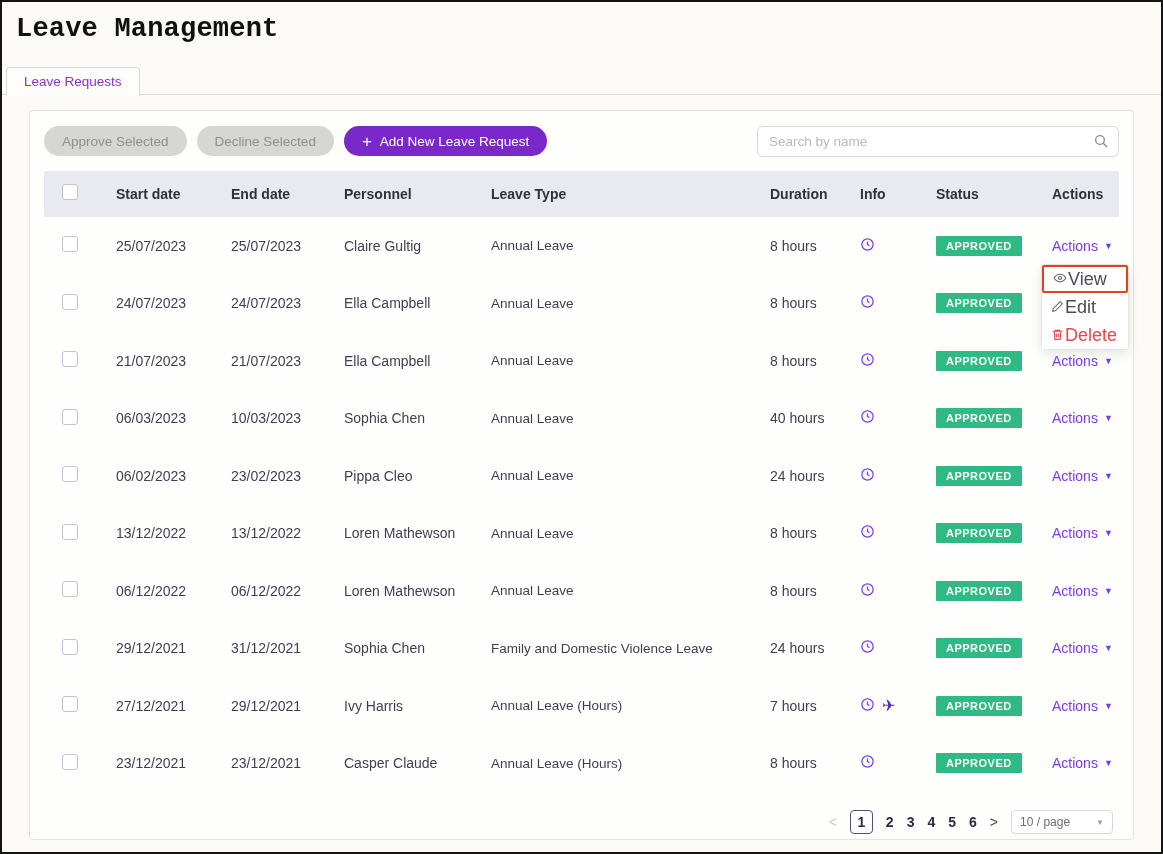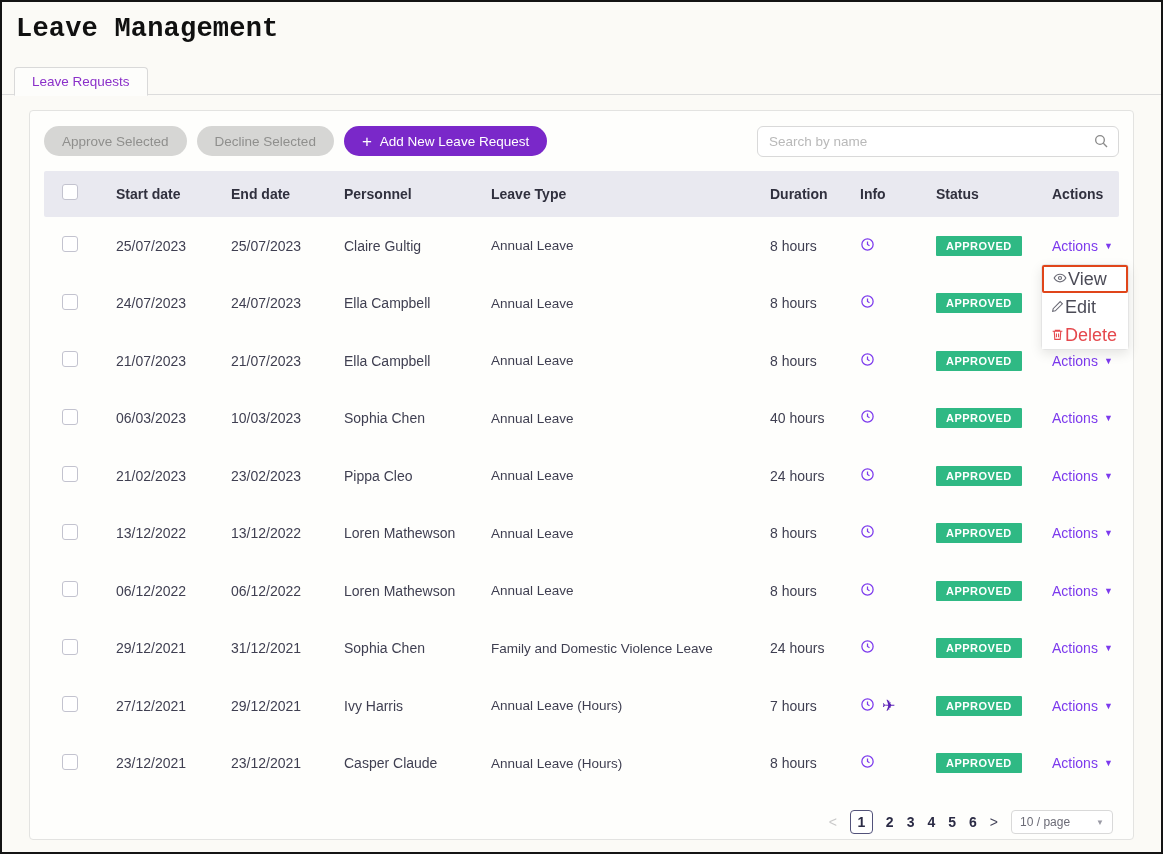--- a/index.html
+++ b/index.html
@@ -4,21 +4,21 @@
 <style>
   * { box-sizing: border-box; margin: 0; padding: 0; }
   body { font-family: "Liberation Sans", sans-serif; background: #888; }
   .page {
     width: 1163px; height: 854px; background: #FBFAF6;
     border: 2px solid #141414; overflow: hidden; position: relative;
   }
   .page-title { font-size: 27px; font-weight: 700; color: #101010; margin: 12px 0 0 14px; letter-spacing: .2px; font-family: Liberation Mono, monospace; }
 
   
-  .tabbar { margin-top: 22px; padding-left: 12px; border-bottom: 1px solid #dcdcdc; height: 29px; }
+  .tabbar { margin-top: 22px; padding-left: 4px; border-bottom: 1px solid #dcdcdc; height: 29px; }
   .tab {
     display: inline-flex; align-items: center; height: 29px; padding: 0 17px;
     background: #FDFDFB; border: 1px solid #d9d9d9; border-bottom: 1px solid #FDFDFB;
     border-radius: 4px 4px 0 0; color: #8B30C9; font-size: 13.5px; position: relative; top: 1px; cursor: pointer;
   }
 
   
   .card {
     margin: 15px 27px 0 27px; height: 730px; background: #FEFEFC;
     border: 1px solid #e3e3e1; border-radius: 4px; padding: 14px; position: relative;
@@ -233,21 +233,21 @@
         <div>
           <span class="actions-link">
             <span>Actions</span>
             <span class="caret">▼</span>
           </span>
         </div>
       </div>
 
       <div class="grid row">
         <div class="cell-check"><span class="checkbox"></span></div>
-        <div>21/02/2023</div>
+        <div>06/02/2023</div>
         <div>23/02/2023</div>
         <div>Pippa Cleo</div>
         <div class="cell-type">Annual Leave</div>
         <div>24 hours</div>
         <div class="cell-info">
           <span>
             <svg width="15" height="15" viewBox="0 0 24 24" fill="none" stroke="#7C3AED" stroke-width="2">
                 <circle cx="12" cy="12" r="9"></circle>
                 <path d="M12 7v5l3.2 2"></path>
               </svg>

